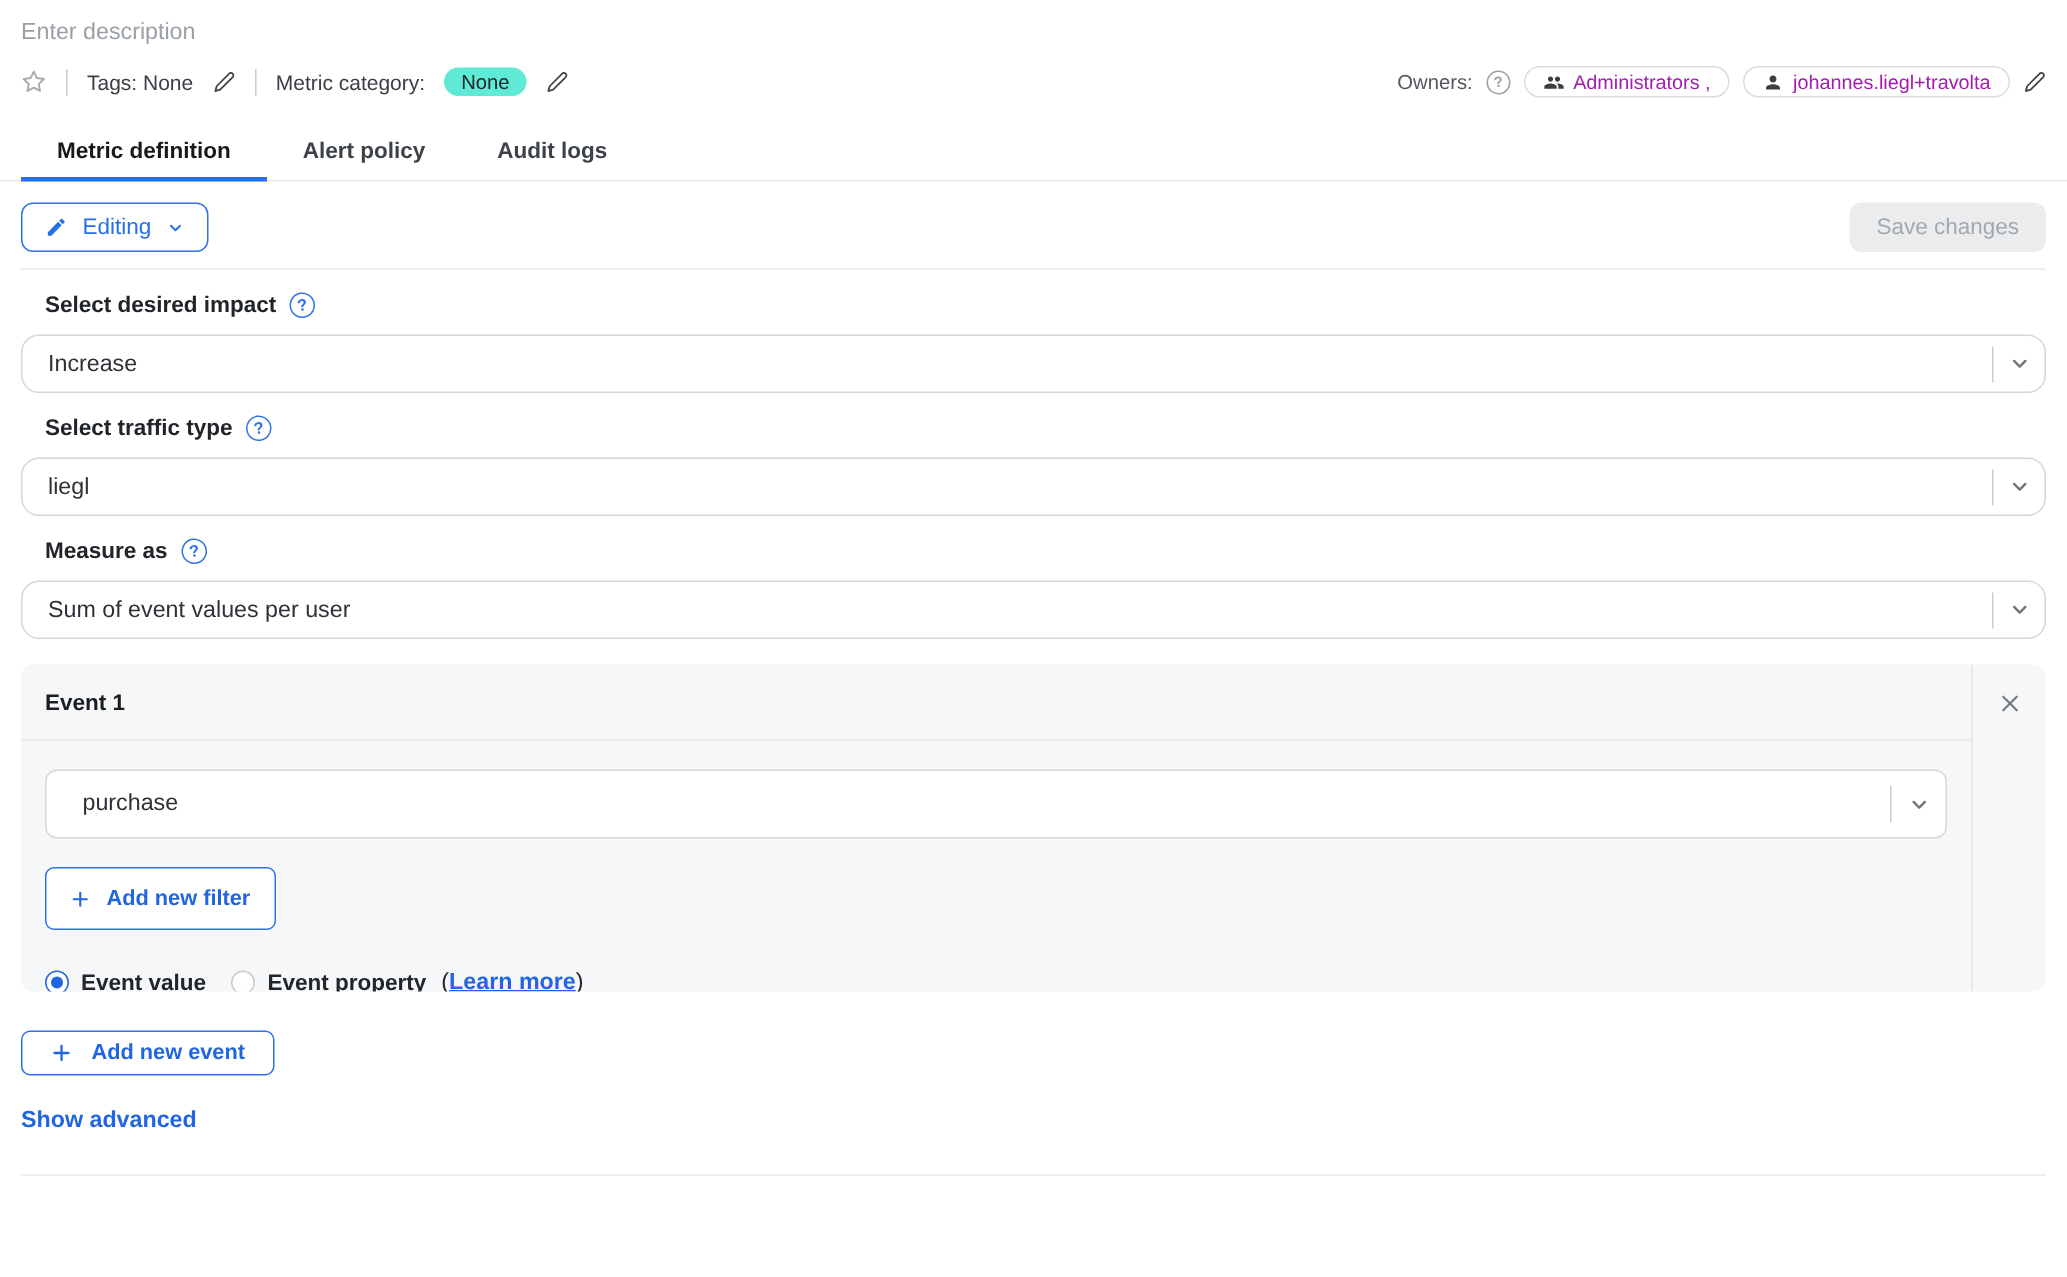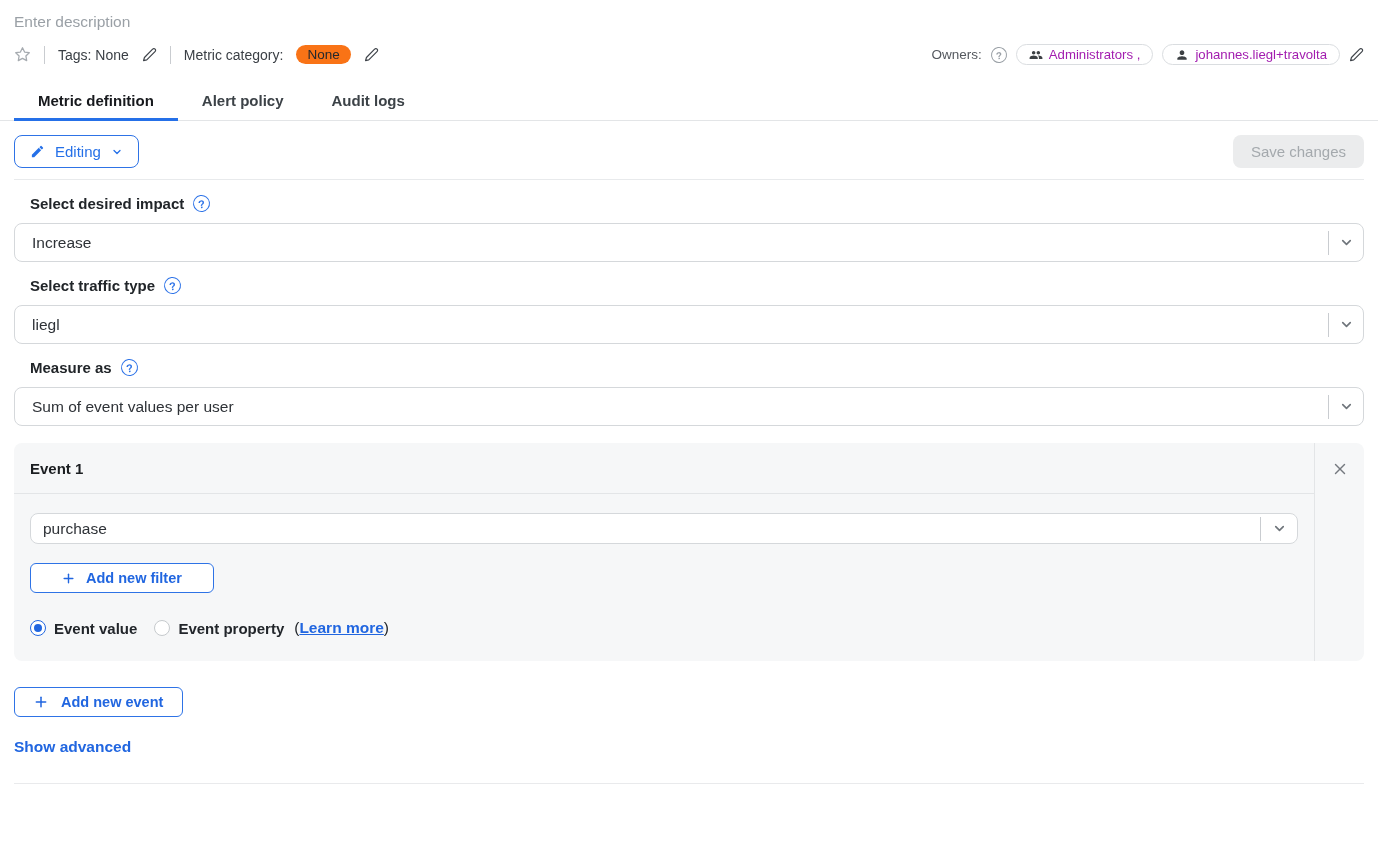--- a/index.html
+++ b/index.html
@@ -10,21 +10,21 @@
   
   .title-row { position:relative; padding-top:10px; }
   .page-title { font-size:26px; font-weight:700; color:#16191c; letter-spacing:.2px; }
   .desc { margin-top:13px; font-size:15.5px; color:#9aa0a6; }
 
   .meta-row { margin-top:13px; display:flex; align-items:center; height:21px; }
   .meta-left { display:flex; align-items:center; gap:13px;justify-content:space-between; }
   .vdiv { width:1px; height:18px; background:#c9ccd0; }
   .meta-text { font-size:14px; color:#3a3f45; }
   .icon-btn { display:inline-flex; align-items:center; justify-content:center; cursor:pointer; background:none; border:none; padding:0; }
-  .pill-none { background:#f97316; border-radius:12px; padding:2px 11px; font-size:13.5px; color:#24282d; }
+  .pill-none { background:#5eead4; border-radius:12px; padding:2px 11px; font-size:13.5px; color:#24282d; }
 
   .meta-right { margin-left:auto; display:flex; align-items:center; gap:9px; }
   .owners-label { font-size:13.5px; color:#55595f; }
   .help-gray { width:16px; height:16px; border:1.3px solid #9aa0a6; border-radius:50%;
                color:#9aa0a6; font-size:10px; font-weight:700; display:inline-flex;
                align-items:center; justify-content:center; transform:rotate(-8deg); }
   .owner-pill { display:inline-flex; align-items:center; gap:6px; height:21px;
                 border:1px solid #dadde0; border-radius:999px; padding:0 12px;
                 font-size:13.2px; color:#a21caf; background:#fff; }
 
@@ -63,36 +63,36 @@
                  font-size:15px; font-weight:700; color:#212529; }
   .field-label:first-of-type { margin-top:14px; }
   .help-blue { width:17px; height:17px; border:1.5px solid #2f74e8; border-radius:50%;
                color:#2f74e8; font-size:11px; font-weight:700; display:inline-flex;
                align-items:center; justify-content:center; transform:rotate(-8deg); flex:none; }
   .select { height:39px; border:1px solid #d5d8db; border-radius:8px; background:#fff;
             display:flex; align-items:center; padding-left:17px; font-size:15.5px;
             color:#2e3237; cursor:pointer; }
   .select .sep { width:1px; height:24px; background:#c9ccd0; margin-left:auto; }
   .select .chev { width:34px; display:flex; align-items:center; justify-content:center; color:#6f757b; }
-  .field-label + .select { margin-bottom:4px; }
+  .field-label + .select { margin-bottom:4px;border-radius:12px; }
 
   
   .event-card { margin-top:17px; height:218px; background:#f6f7f8; border-radius:8px;
                 display:flex; overflow:hidden; }
   .event-main { flex:1; border-right:1px solid #e3e5e7; display:flex; flex-direction:column; }
   .event-header { height:51px; flex:none; display:flex; align-items:center; padding:0 16px;
                   font-size:15px; font-weight:700; color:#1b1e21; border-bottom:1px solid #e3e5e7; }
   .event-body { padding:19px 16px 0; }
-  .event-select { height:31px; border:1px solid #d5d8db; border-radius:8px; background:#fff;
-                  display:flex; align-items:center; padding-left:12px; font-size:15.5px;
+  .event-select { height:46px; border:1px solid #d5d8db; border-radius:8px; background:#fff;
+                  display:flex; align-items:center; padding-left:24px; font-size:15.5px;
                   color:#2e3237; cursor:pointer; }
   .event-select .sep { width:1px; height:24px; background:#c9ccd0; margin-left:auto; }
   .event-select .chev { width:36px; display:flex; align-items:center; justify-content:center; color:#6f757b; }
-  .btn-outline-blue { display:inline-flex; align-items:center; gap:11px; height:30px;
-                      padding:0 31px; background:#fff; border:1.5px solid #2e73e6;
+  .btn-outline-blue { display:inline-flex; align-items:center; gap:11px; height:42px;
+                      padding:0 16px; background:#fff; border:1.5px solid #2e73e6;
                       border-radius:6px; color:#2166e0; font-size:14.5px; font-weight:600;
                       cursor:pointer; font-family:inherit; }
   .add-filter { margin:19px 0 26px; }
   .radio-row { display:flex; align-items:center; font-size:15px; font-weight:700; color:#22262b; }
   .radio { width:16px; height:16px; border-radius:50%; flex:none; display:inline-flex;
            align-items:center; justify-content:center; cursor:pointer; background:#fff; }
   .radio.sel { border:1.6px solid #2166e0; }
   .radio.sel::after { content:""; width:8px; height:8px; border-radius:50%; background:#2166e0; }
   .radio.unsel { border:1.6px solid #c6cacd; }
   .radio + .radio-label { margin-left:8px; }

